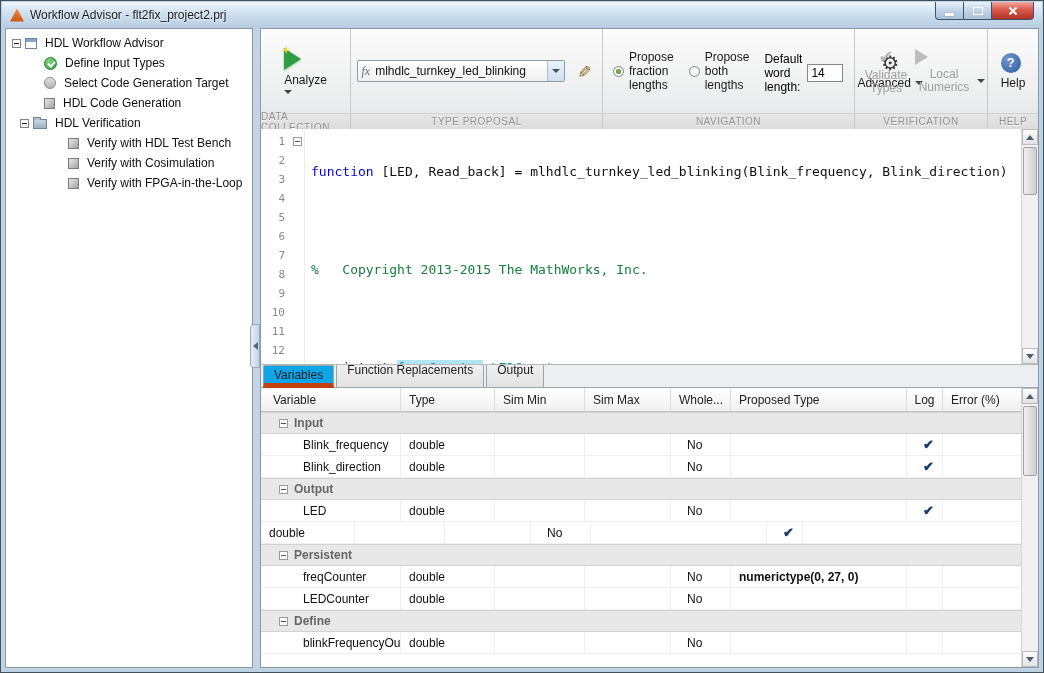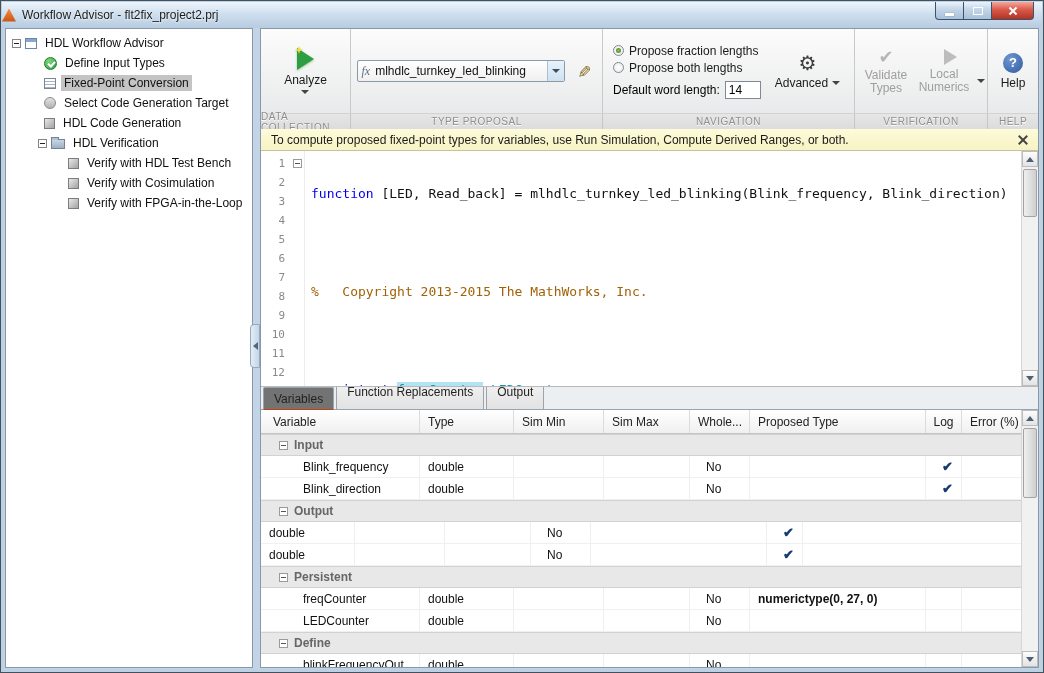--- a/index.html
+++ b/index.html
@@ -5,21 +5,21 @@
   * { margin:0; padding:0; box-sizing:border-box; }
   html,body { background:#3a3a3a; }
   body { font-family:"Liberation Sans", sans-serif; }
 
   .window{ position:relative; width:1044px; height:673px; background:#c2d4e6;
     border:1px solid #44505c; box-shadow:inset 0 0 0 3px #bdd1e4; overflow:hidden; }
 
   
   .titlebar{ position:absolute; top:1px; left:1px; right:1px; height:26px;
     background:linear-gradient(#eef5fc,#cfdfef 45%,#b7cce1); display:flex; align-items:center;
-    }
+    padding-left:8px; }
   .app-icon{ width:14px; height:13px; background:linear-gradient(#f58b3c,#c85413);
     clip-path:polygon(50% 0,100% 100%,0 100%); margin-right:6px; flex:none; }
   .title{ font-size:12px; color:#1a1a1a; text-shadow:0 1px 2px rgba(255,255,255,.9); }
   .winbtns{ position:absolute; right:8px; top:0; display:flex; }
   .winbtn{ width:29px; height:18px; border:1px solid #3c5268; border-top:none;
     background:linear-gradient(#eaf3fb,#c3d5e8 45%,#a9c1da); display:flex; align-items:center;
     justify-content:center; margin-left:-1px; }
   .winbtn.first{ border-radius:0 0 0 4px; }
   .winbtn.close{ width:43px; border-radius:0 0 4px 0;
     background:linear-gradient(#f3a79d,#d95a4a 45%,#b23225); }
@@ -33,21 +33,21 @@
 
   
   .main{ position:absolute; top:27px; left:4px; right:4px; bottom:4px; display:flex; }
 
   
   .tree-panel{ width:248px; background:#fff; border:1px solid #8a97a5; padding-top:4px;
     font-size:12px; color:#111; flex:none; }
   .trow{ height:20px; display:flex; align-items:center; white-space:nowrap; }
   .lvl0{ padding-left:6px; }
   .lvl1{ padding-left:38px; }
-  .lvl1b{ padding-left:32px; }
+  .lvl1b{ padding-left:14px; }
   .lvl2{ padding-left:62px; }
   .tlabel{ padding:1px 3px; }
   .tlabel.selected{ background:#c4c4c4; }
   .expander{ width:9px; height:9px; border:1px solid #848484; background:#fff; position:relative;
     flex:none; margin-right:4px; }
   .expander::before{ content:""; position:absolute; left:1px; right:1px; top:3px; height:1px; background:#222; }
   .ticon{ flex:none; margin-right:5px; }
   .pane-icon{ width:12px; height:11px; background:#fff; border:1px solid #6b87a8; position:relative; }
   .pane-icon::before{ content:""; position:absolute; top:0; left:0; right:0; height:3px; background:#8aa7c9; }
   .fpc-icon{ width:12px; height:11px; border:1px solid #7a8694;
@@ -72,41 +72,41 @@
   .collapse-btn::before{ content:""; width:0; height:0; border-top:4px solid transparent;
     border-bottom:4px solid transparent; border-right:5px solid #4e6882; }
 
   
   .right{ flex:1; display:flex; flex-direction:column; border:1px solid #8a97a5; background:#fff; overflow:hidden; }
 
   
   .toolbar{ height:84px; background:linear-gradient(#fcfcfc,#e9eaeb); display:flex; flex:none; }
   .tb-sec{ display:flex; align-items:center; justify-content:center; border-right:1px solid #c9c9c9; position:relative; }
   .w-data{ width:90px; }  .w-nav{ width:252px; }  .w-type{ width:252px; }  .w-verif{ width:133px; }  .w-help{ flex:1; }
-  .big-btn{ display:flex; flex-direction:column; align-items:center; gap:3px; background:transparent;
+  .big-btn{ display:flex; flex-direction:column; gap:3px; background:transparent;
     border:none; font-family:"Liberation Sans",sans-serif; font-size:12px; color:#1a1a1a; cursor:default; }
   .icon-analyze{ position:relative; width:0; height:0; border-left:17px solid #2f9e42;
     border-top:11px solid transparent; border-bottom:11px solid transparent; filter:drop-shadow(0 1px 1px #9c9); }
   .sparkle{ position:absolute; left:-19px; top:-13px; width:8px; height:8px; background:#ffd83d;
     clip-path:polygon(50% 0,62% 38%,100% 50%,62% 62%,50% 100%,38% 62%,0 50%,38% 38%); }
   .caret-down{ width:0; height:0; border-left:4px solid transparent; border-right:4px solid transparent;
     border-top:4px solid #444; }
   .combo{ display:flex; align-items:center; width:208px; height:22px; background:linear-gradient(#fff,#f0f0f0);
     border:1px solid #8b9aa8; border-radius:2px; padding-left:4px; font-size:12px; color:#111; }
   .fx-icon{ font-family:"Liberation Serif",serif; font-style:italic; font-size:12px; color:#5e6f80;
     margin-right:5px; flex:none; }
   .fx-icon::before{ content:"fx"; }
   .combo-text{ flex:1; white-space:nowrap; overflow:hidden; }
   .combo-caret{ width:17px; height:20px; border-left:1px solid #aebecb;
     background:linear-gradient(#e7f2fb,#cfe2f2); display:flex; align-items:center; justify-content:center; flex:none; }
   .combo-caret::before{ content:""; width:0; height:0; border-left:4px solid transparent;
     border-right:4px solid transparent; border-top:4px solid #3d4f60; }
   .edit-btn{ width:26px; height:24px; border:none; background:transparent; margin-left:6px; }
   .pencil-icon::before{ content:"✎"; font-size:17px; color:#8a6f22; display:inline-block; transform:rotate(90deg); }
-  .type-left{ display:flex; flex-direction:column; justify-content:center; gap:3px; padding-left:10px; }
+  .type-left{ display:flex; flex-direction:row; justify-content:center; gap:15px; padding-left:10px; }
   .radio-row{ display:flex; align-items:center; font-size:12px; color:#1a1a1a; }
   .radio{ width:11px; height:11px; border-radius:50%; border:1px solid #7f8a94; margin-right:5px;
     background:radial-gradient(#fff,#e8e8e8); position:relative; flex:none; }
   .radio.sel::after{ content:""; position:absolute; left:2px; top:2px; width:5px; height:5px; border-radius:50%;
     background:radial-gradient(#8fc04a,#3e7a27); }
   .wordlen-row{ display:flex; align-items:center; margin-top:3px; font-size:12px; }
   .wordlen-input{ width:36px; height:18px; margin-left:5px; border:1px solid #7f8a94; font-size:12px;
     padding-left:3px; font-family:"Liberation Sans",sans-serif; }
   .gear-icon::before{ content:"⚙"; font-size:20px; color:#3c3c3c; line-height:20px; }
   .adv-lblrow{ display:flex; align-items:center; gap:4px; }
@@ -141,21 +141,21 @@
   .gutter .ln{ display:block; height:19px; font-family:"DejaVu Sans Mono",monospace; font-size:11px;
     color:#8a8a8a; padding-right:6px; line-height:19px; }
   .foldcol{ width:14px; padding-top:3px; flex:none; border-right:1px solid #ececec; }
   .fold-slot{ height:19px; display:flex; align-items:center; justify-content:center; }
   .fold-box{ width:9px; height:9px; border:1px solid #9a9a9a; background:#fff; position:relative; }
   .fold-box::before{ content:""; position:absolute; left:1px; right:1px; top:3px; height:1px; background:#555; }
   .code{ flex:1; padding:3px 0 0 6px; white-space:pre; overflow:hidden;
     font-family:"DejaVu Sans Mono",monospace; font-size:13px; color:#111; }
   .cl{ height:19px; line-height:19px; }
   .kw{ color:#0000ee; }
-  .cm{ color:#a16207; }
+  .cm{ color:#15803d; }
   .vr{ color:#0d94a8; }
   .hl{ color:#0d94a8; background:#b0e4f2; }
 
   
   .vscroll{ width:17px; background:#f1f1f1; border-left:1px solid #d6d6d6; display:flex;
     flex-direction:column; flex:none; }
   .sb-btn{ height:16px; background:linear-gradient(#fdfdfd,#e3e3e3); border:1px solid #bdbdbd;
     display:flex; align-items:center; justify-content:center; flex:none; }
   .arr-up{ width:0; height:0; border-left:4px solid transparent; border-right:4px solid transparent;
     border-bottom:5px solid #4d6073; }
@@ -165,30 +165,30 @@
   .sb-thumb{ position:absolute; left:1px; right:1px; border:1px solid #a3a3a3; border-radius:2px;
     background:linear-gradient(90deg,#ececec,#cwhite 0); background:linear-gradient(90deg,#efefef,#cfcfcf); }
 
   
   .bottom{ flex:1; display:flex; flex-direction:column; overflow:hidden; }
   .tabs{ height:23px; background:#eceff2; display:flex; align-items:flex-end; padding-left:2px;
     border-bottom:1px solid #9aa4ad; flex:none; }
   .tab{ height:36px; display:flex; align-items:center; padding:0 10px; font-size:12px; color:#222;
     border:1px solid #9aa4ad; border-bottom:none; background:linear-gradient(#f7f7f7,#e2e2e2);
     margin-right:2px; border-radius:2px 2px 0 0; }
-  .tab.active{ background:#737373; height:23px; margin-bottom:-1px; border-bottom:1px solid #c2410c; }
+  .tab.active{ background:#0ea5e9; height:23px; margin-bottom:-1px; border-bottom:5px solid #c2410c; }
 
   .table-area{ flex:1; display:flex; overflow:hidden; }
   .table-main{ flex:1; display:flex; flex-direction:column; overflow:hidden; }
   .thead{ height:24px; display:flex; background:linear-gradient(#ffffff,#f0f0f0);
     border-bottom:1px solid #c3c3c3; font-size:12px; color:#222; flex:none; }
   .th{ display:flex; align-items:center; padding-left:8px; border-right:1px solid #dcdcdc;
     white-space:nowrap; overflow:hidden; }
   .th.col-variable{ padding-left:12px; }
-  .col-variable{ width:159px; flex:none; }
+  .col-variable{ width:140px; flex:none; }
   .col-type{ width:94px; flex:none; }
   .col-simmin{ width:90px; flex:none; }
   .col-simmax{ width:86px; flex:none; }
   .col-whole{ width:60px; flex:none; }
   .col-proposed{ width:176px; flex:none; }
   .col-log{ width:36px; flex:none; justify-content:center; padding-left:0; }
   .col-error{ flex:1; }
   .trow2{ height:22px; display:flex; font-size:12px; color:#111; background:#fff;
     border-bottom:1px solid #f0f0f0; flex:none; }
   .td{ display:flex; align-items:center; padding-left:8px; border-right:1px solid #efefef;
@@ -231,24 +231,20 @@
       <div class="trow lvl0">
         <span class="expander"></span>
         <span class="ticon pane-icon"></span>
         <span class="tlabel">HDL Workflow Advisor</span>
       </div>
       <div class="trow lvl1">
         <span class="ticon check-icon"></span>
         <span class="tlabel">Define Input Types</span>
       </div>
       <div class="trow lvl1">
-        <span class="ticon fpc-icon"></span>
-        <span class="tlabel selected">Fixed-Point Conversion</span>
-      </div>
-      <div class="trow lvl1">
         <span class="ticon circle-icon"></span>
         <span class="tlabel">Select Code Generation Target</span>
       </div>
       <div class="trow lvl1">
         <span class="ticon cube-icon"></span>
         <span class="tlabel">HDL Code Generation</span>
       </div>
       <div class="trow lvl1b">
         <span class="expander"></span>
         <span class="ticon folder-icon"></span>
@@ -343,24 +339,20 @@
       </div>
 
       <div class="strip">
         <div class="strip-cell w-data">DATA COLLECTION</div>
         <div class="strip-cell w-type">TYPE PROPOSAL</div>
         <div class="strip-cell w-nav">NAVIGATION</div>
         <div class="strip-cell w-verif">VERIFICATION</div>
         <div class="strip-cell w-help" style="border-right:none;">HELP</div>
       </div>
 
-      <div class="infobar">
-        <span class="msg">To compute proposed fixed-point types for variables, use Run Simulation, Compute Derived Ranges, or both.</span>
-        <span class="x-icon"></span>
-      </div>
 
       <div class="editor">
         <div class="gutter">
           <span class="ln">1</span>
             <span class="ln">2</span>
             <span class="ln">3</span>
             <span class="ln">4</span>
             <span class="ln">5</span>
             <span class="ln">6</span>
             <span class="ln">7</span>
@@ -449,20 +441,21 @@
                   <span class="logchk"></span>
                 </div>
               <div class="td col-error" style="border-right:none;"></div>
             </div>
 
             <div class="grow">
               <span class="g-exp"></span>
               <span>Output</span>
             </div>
             <div class="trow2">
+              <div class="td name col-variable">LED</div>
               <div class="td col-type">double</div>
               <div class="td col-simmin"></div>
               <div class="td col-simmax"></div>
               <div class="td whole col-whole">No</div>
               <div class="td col-proposed"></div>
               <div class="td col-log">
                   <span class="logchk"></span>
                 </div>
               <div class="td col-error" style="border-right:none;"></div>
             </div>

